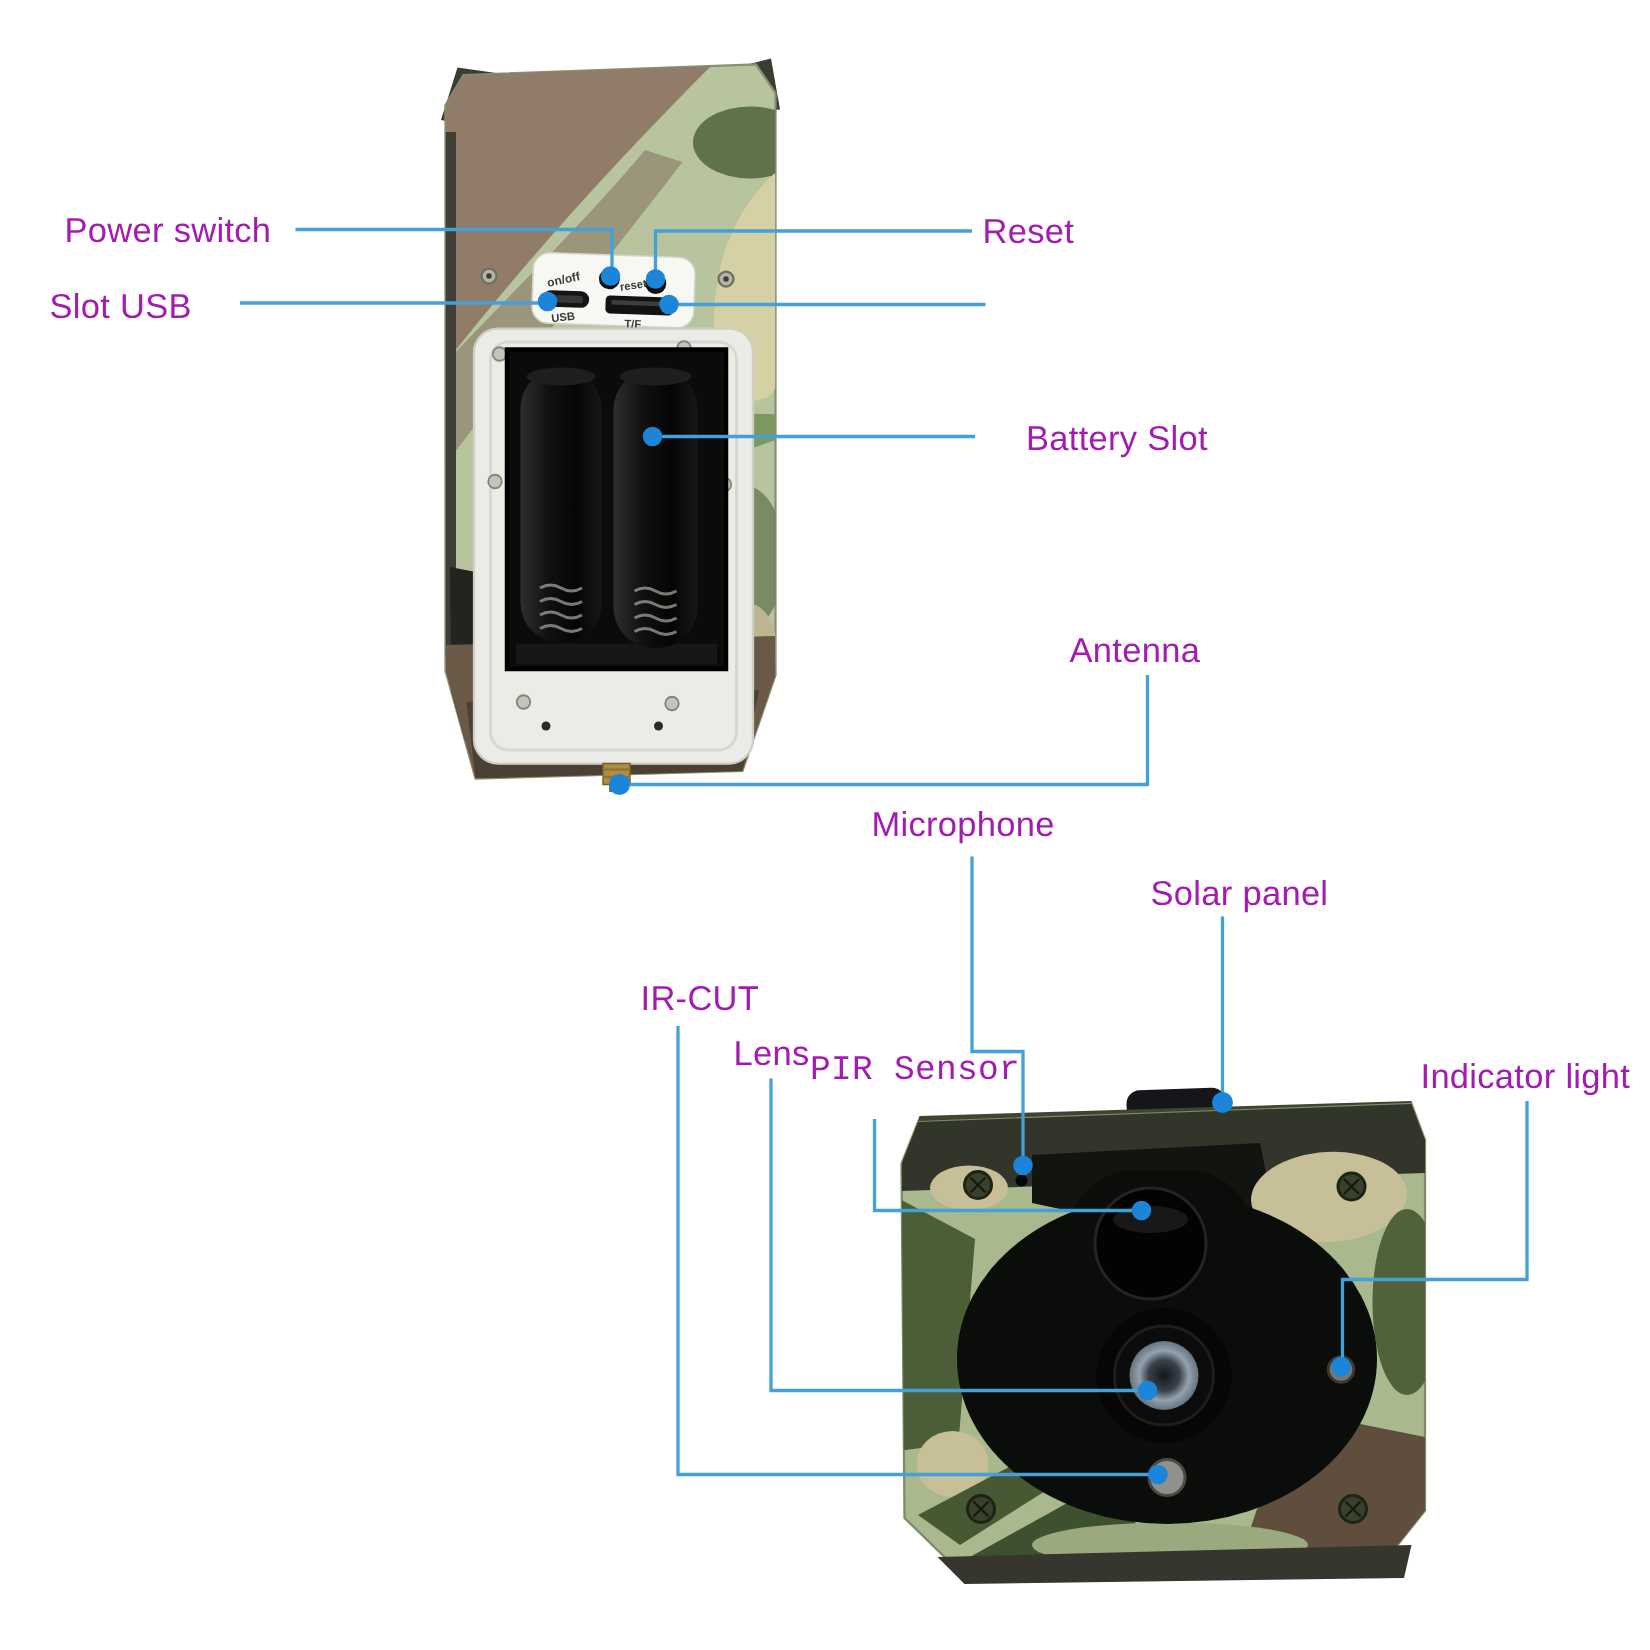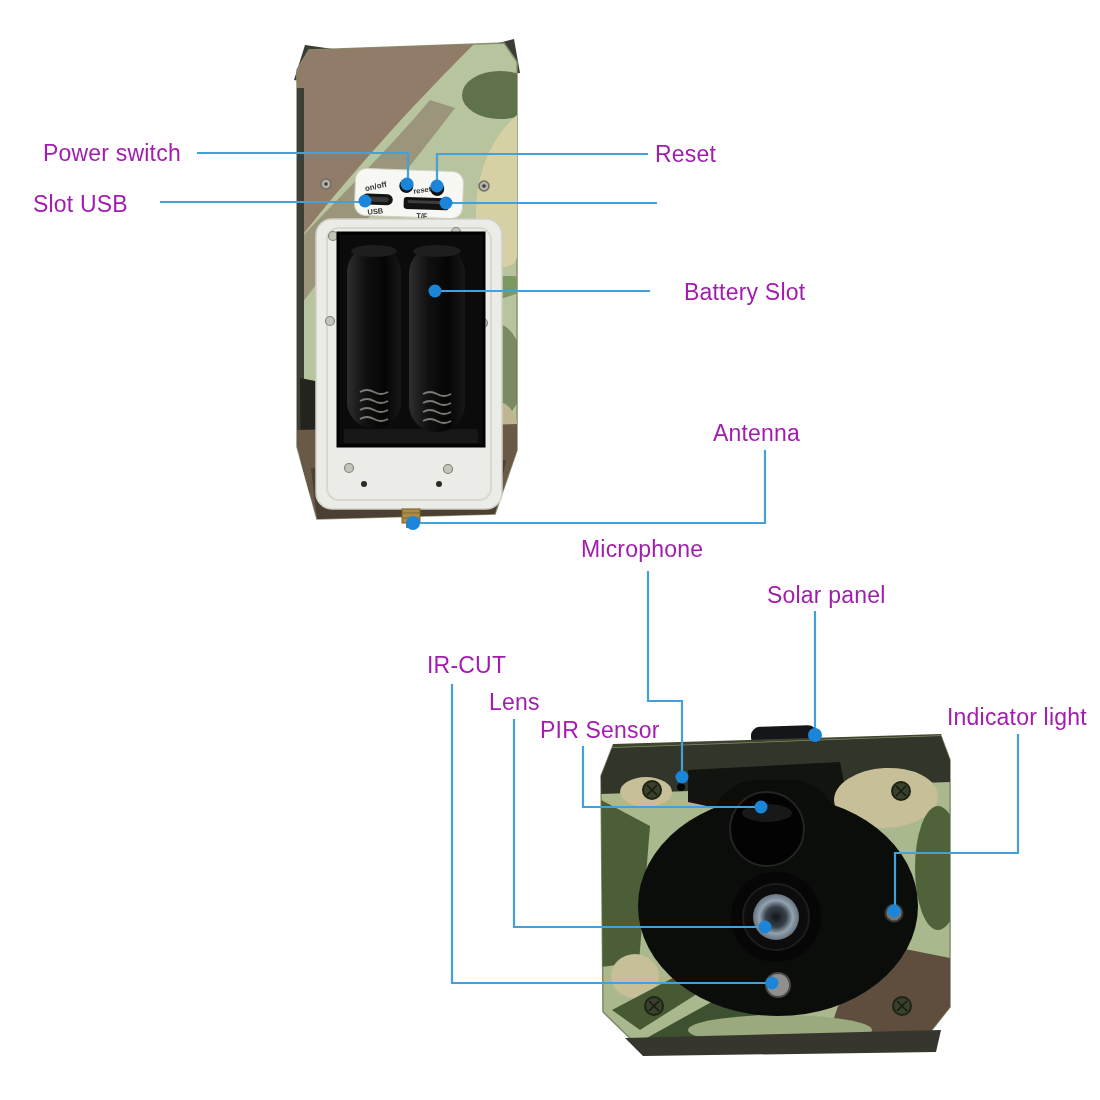--- a/index.html
+++ b/index.html
@@ -22,21 +22,21 @@
   .lbl-power{left:43px;top:140px;}
   .lbl-usb{left:33px;top:191px;}
   .lbl-reset{left:655px;top:141px;}
   .lbl-sd{left:658px;top:182px;width:114px;line-height:27px;}
   .lbl-batt{left:684px;top:279px;}
   .lbl-ant{left:713px;top:420px;text-align:center;}
   .lbl-mic{left:581px;top:536px;}
   .lbl-solar{left:767px;top:582px;}
   .lbl-ircut{left:427px;top:652px;}
   .lbl-lens{left:489px;top:689px;}
-  .lbl-pir{left:540px;top:717px;}
+  .lbl-pir{left:540px;top:700px;font-family:Liberation Mono, monospace;}
   .lbl-ind{left:903px;top:704px;margin-left:44px;}
 </style>
 </head>
 <body>
 
 <div id="canvas">
 
   <svg width="1100" height="1100" viewBox="0 0 1100 1100">
     <defs>
       <clipPath id="backBodyClip">

